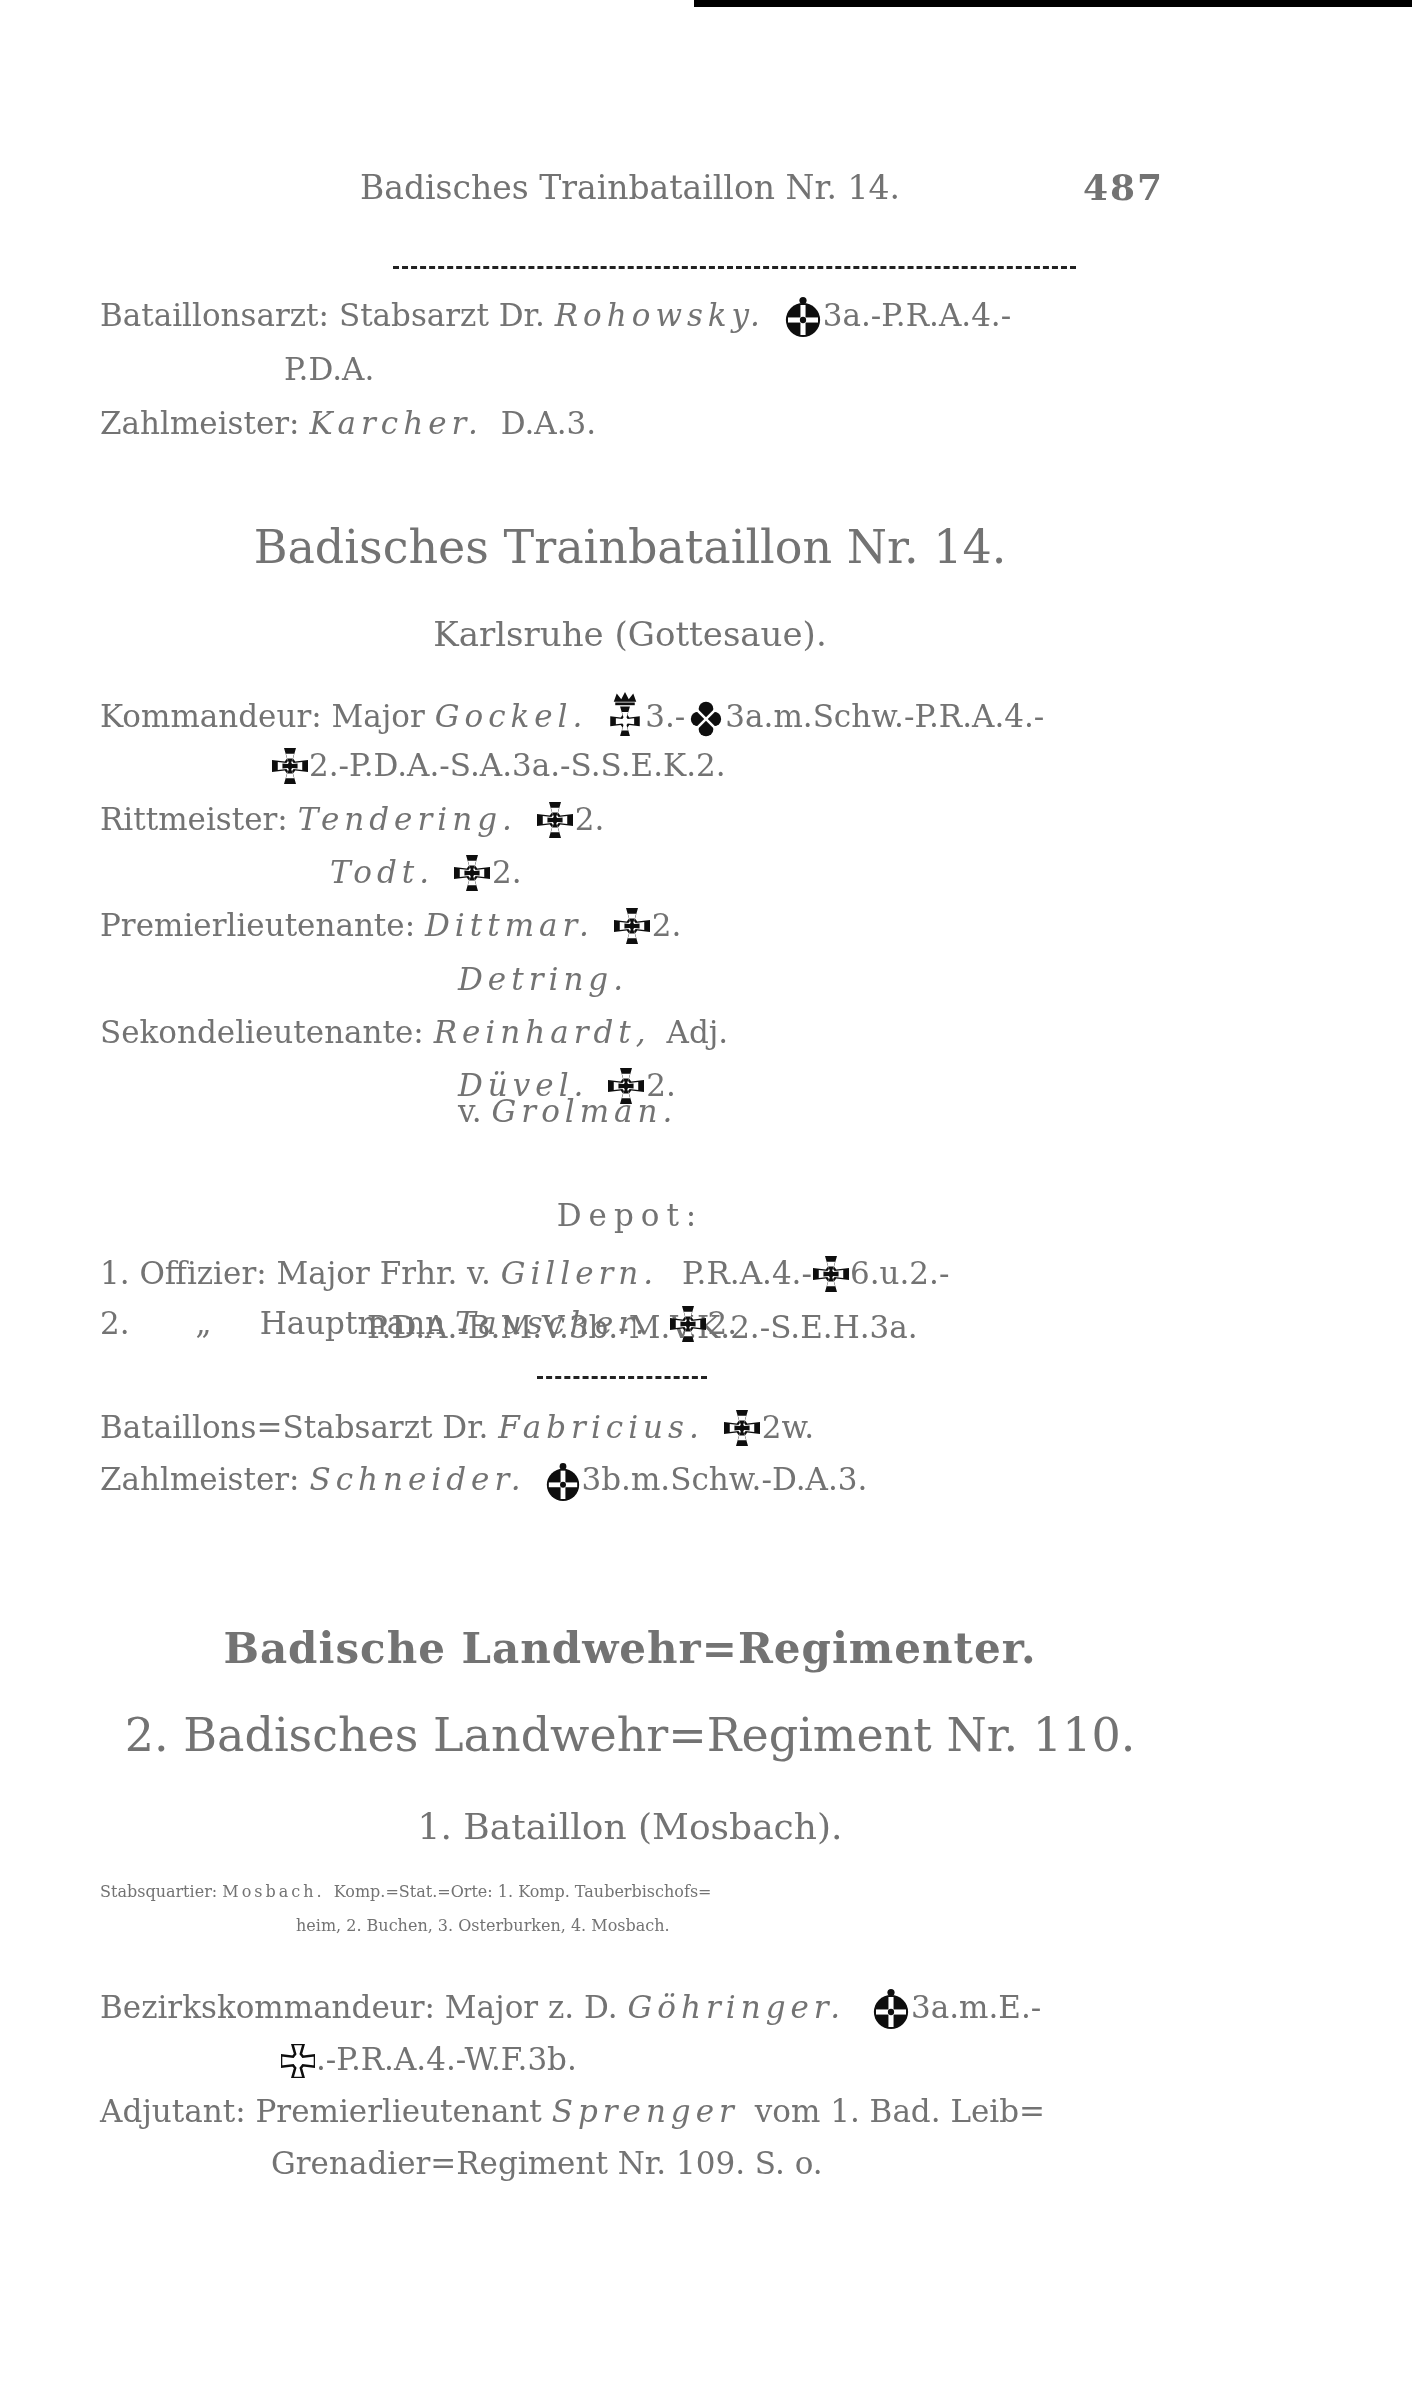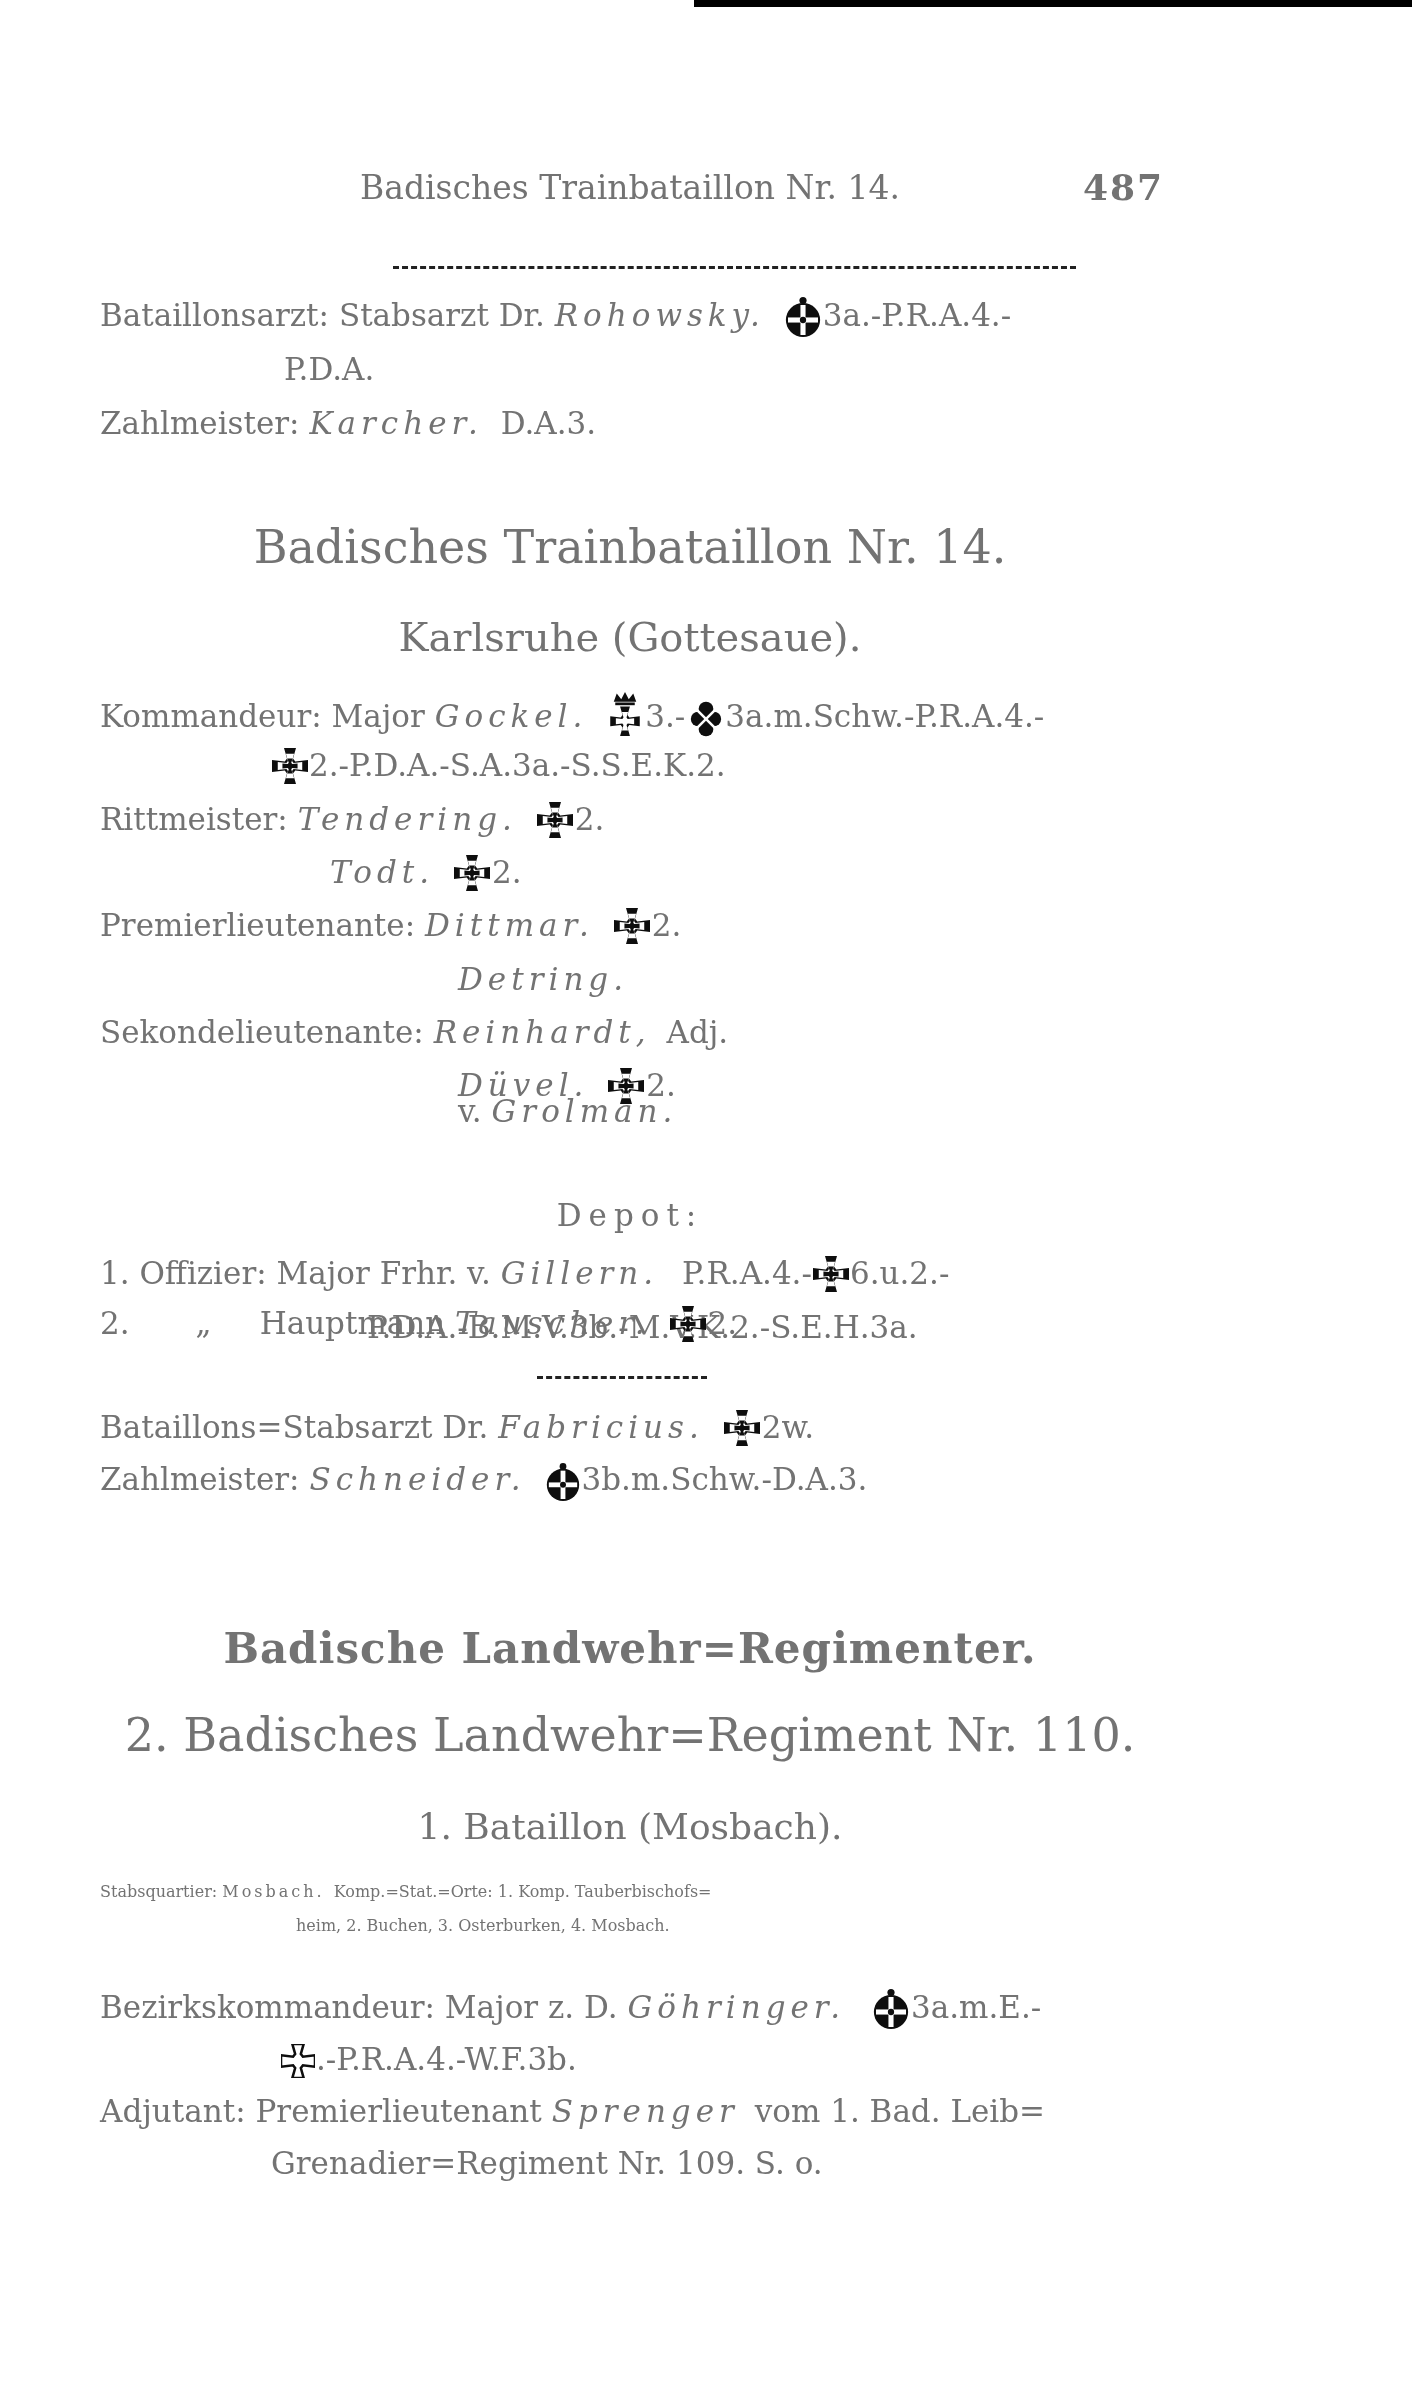--- a/index.html
+++ b/index.html
@@ -14,21 +14,21 @@
   }
   .scan-edge{position:absolute;top:0;left:694px;width:718px;height:7px;background:#000;}
   .ln{position:absolute;left:100px;white-space:nowrap;font-size:31px;line-height:1.25;}
   .ln-sm{position:absolute;left:100px;white-space:nowrap;font-size:16px;line-height:1.3;}
   .center{left:100px;width:1060px;text-align:center;}
   .runhead{position:absolute;top:168px;font-size:33px;}
   .pagenum{position:absolute;top:166px;left:1083px;font-size:36px;font-weight:bold;letter-spacing:2px;}
   .rule-dashed{position:absolute;top:266px;left:393px;width:683px;border-top:3px dashed #222;}
   .sep-dashed{position:absolute;top:1376px;left:537px;width:170px;border-top:3px dashed #222;}
   .h-big{position:absolute;font-size:46px;line-height:1.1;}
-  .h-mid{position:absolute;font-size:40px;}
+  .h-mid{position:absolute;font-size:34px;}
   .h-bold{position:absolute;font-size:42px;font-weight:bold;letter-spacing:1px;}
   .h-bat{position:absolute;font-size:36px;}
   .nm{letter-spacing:5px;margin-right:6px;font-style:italic;}
   .nm-sm{letter-spacing:3px;margin-right:4px;}
   .sperr-head{letter-spacing:7px;}
   .ditto{display:inline-block;margin:0 48px 0 66px;}
   .ic{display:inline-block;vertical-align:-8px;margin:0 2px 0 4px;}
   .ic-tight{margin:0 1px;}
   .ic-round{vertical-align:-12px;}
   .ic-crown{vertical-align:-10px;}

